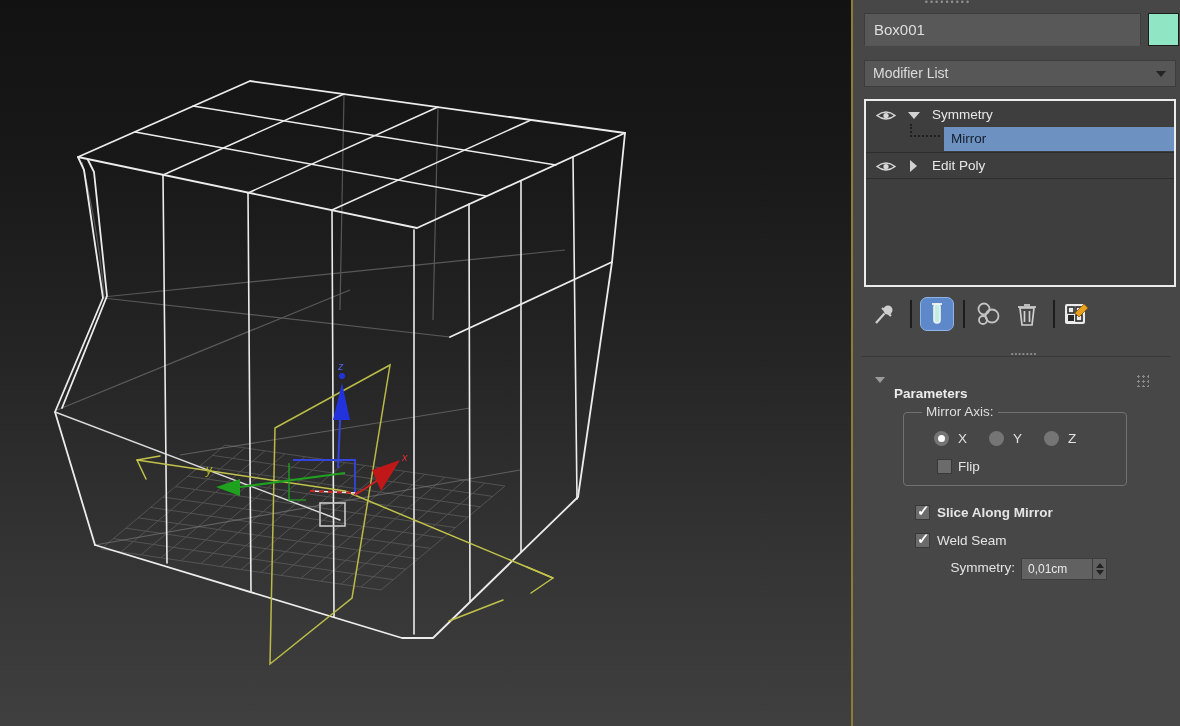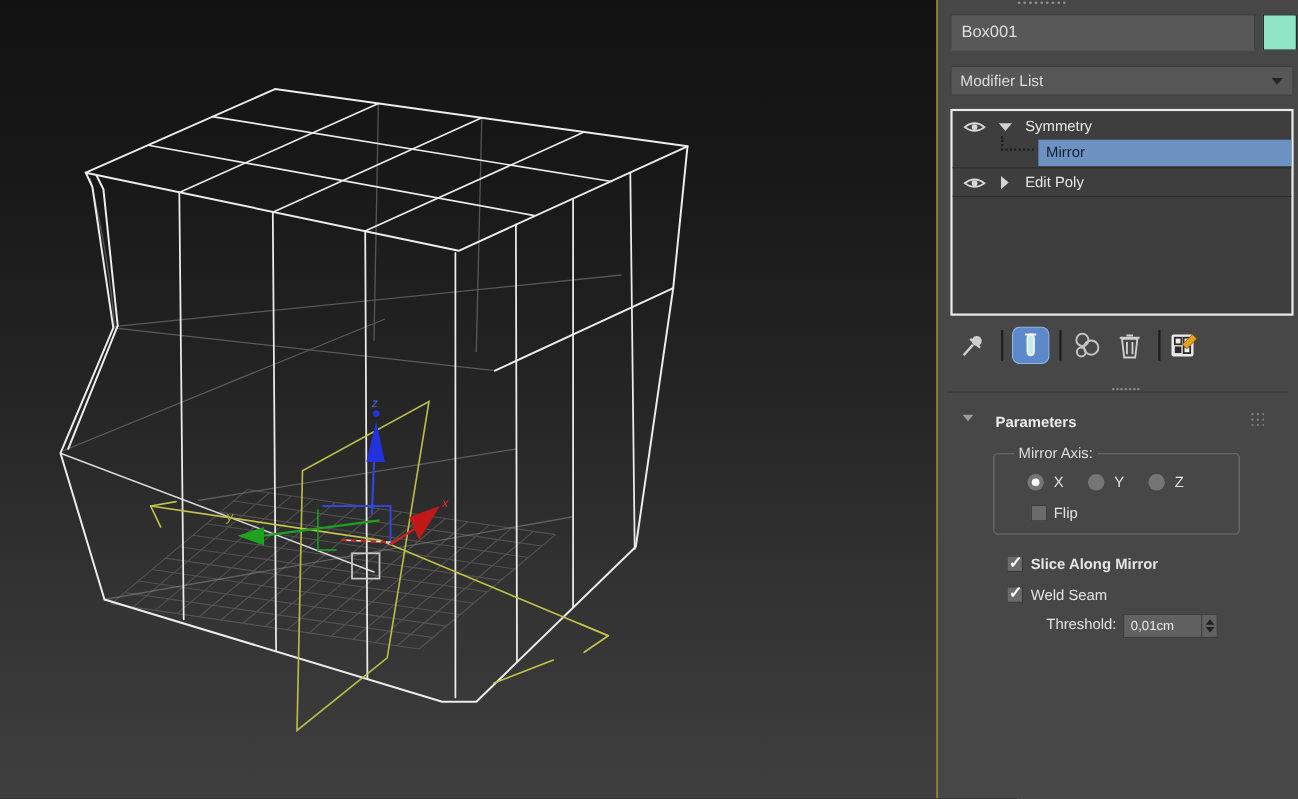--- a/index.html
+++ b/index.html
@@ -37,21 +37,21 @@
 
   .tbsep{position:absolute;top:300px;width:2px;height:28px;background:#1d1d1d;}
   .tbtn{position:absolute;top:298px;width:32px;height:32px;display:flex;align-items:center;justify-content:center;}
   .tbtn.active{background:#5d89cb;border:1px solid #8fb4e8;border-radius:7px;}
 
   .splitline{position:absolute;left:8px;top:356px;width:310px;height:1px;background:#393939;}
   .split-dots{position:absolute;left:148px;top:349px;width:46px;color:#8f8f8f;font-size:8px;letter-spacing:1px;text-align:center;}
 
   .rollhead{position:absolute;left:0;top:368px;width:327px;height:26px;}
   .rollhead .tri{position:absolute;left:22px;top:9px;width:0;height:0;border-left:5px solid transparent;border-right:5px solid transparent;border-top:6px solid #9c9c9c;}
-  .rollhead .title{position:absolute;left:41px;top:8px;font-size:13.5px;font-weight:bold;color:#ececec;margin-left:11px;}
+  .rollhead .title{position:absolute;left:41px;top:18px;font-size:13.5px;font-weight:bold;color:#ececec;}
   .gridicon{position:absolute;left:283px;top:6px;width:13px;height:13px;
     background-image:radial-gradient(#8a8a8a 1px, transparent 1.1px);background-size:5px 5px;}
 
   .groupbox{position:absolute;left:50px;top:412px;width:224px;height:74px;border:1px solid #717171;border-radius:4px;}
   .legend{position:absolute;left:18px;top:-9px;background:#474747;padding:0 4px;font-size:13.5px;color:#dedede;}
   .radiorow{position:absolute;left:30px;top:18px;display:flex;gap:22px;align-items:center;}
   .radio{display:flex;align-items:center;gap:9px;font-size:13.5px;color:#e2e2e2;}
   .rdot{width:15px;height:15px;border-radius:50%;background:#757575;position:relative;}
   .rdot.sel::after{content:"";position:absolute;left:4px;top:4px;width:7px;height:7px;border-radius:50%;background:#fdfdfd;}
   .fliprow{position:absolute;left:33px;top:46px;display:flex;align-items:center;gap:6px;font-size:13.5px;color:#e2e2e2;}
@@ -302,21 +302,21 @@
     <div class="checkrow" style="left:62px;top:505px;font-weight:bold;">
       <span class="cbox on"></span>
       <span>Slice Along Mirror</span>
     </div>
     <div class="checkrow" style="left:62px;top:533px;">
       <span class="cbox on"></span>
       <span>Weld Seam</span>
     </div>
 
     <div class="thrrow">
-      <span class="thrlabel">Threshold:</span>
+      <span class="thrlabel">Symmetry:</span>
       <div class="thrfield">0,01cm</div>
       <div class="spinner">
         <span class="spin-up"></span>
         <span class="spin-dn"></span>
       </div>
     </div>
 
   </div>
 </div>
 

